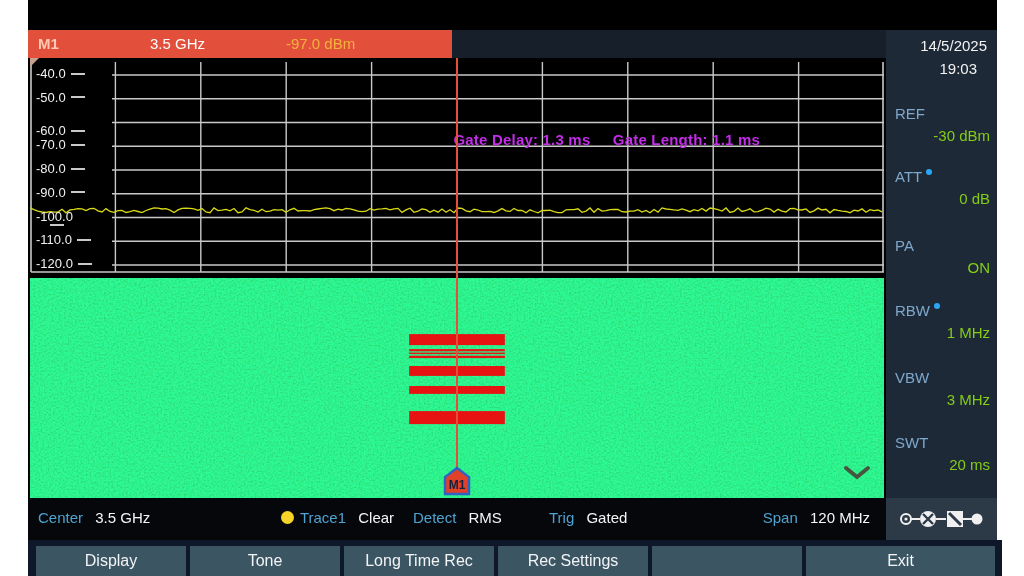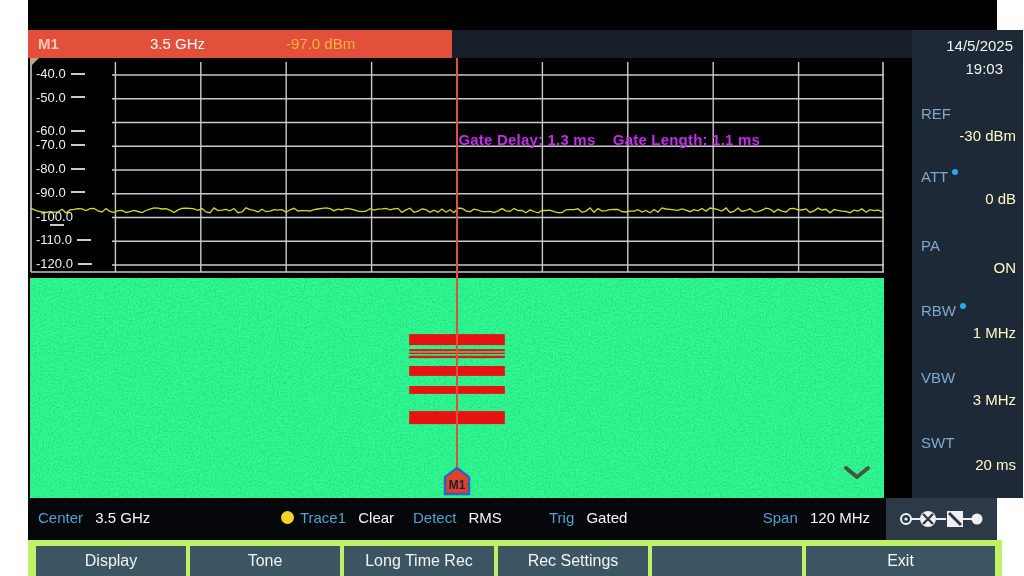--- a/index.html
+++ b/index.html
@@ -22,21 +22,21 @@
 
   
   .chart { position:absolute; left:0; top:58px; width:858px; height:220px; background:#000; }
   .chart svg { position:absolute; left:2px; top:0; }
   .fold { position:absolute; left:2px; top:0; width:0; height:0;
           border-top:9px solid #c9a08e; border-right:9px solid transparent; }
   .ytick { position:absolute; color:#f0f0f0; font-size:13px; display:flex; align-items:center; }
   .ytick .dash { display:inline-block; width:14px; height:2px; background:#c9c9c9; margin-left:5px; }
   .gate-note { position:absolute; top:73px; right:126px; color:#c32ce8; font-size:15px;
                font-weight:bold; white-space:nowrap; letter-spacing:.2px; }
-  .gate-note span { margin-left:13px; }
+  .gate-note span { margin-left:18px; }
 
   
   .sgram { position:absolute; left:0; top:278px; width:858px; height:220px; background:#000; }
   .sgram svg { position:absolute; left:2px; top:0; }
 
   
   .mline { position:absolute; left:428px; top:58px; width:2px; height:410px; background:#e2503b; z-index:5; }
   .mflag { position:absolute; left:413px; top:466px; z-index:6; }
 
   
@@ -44,30 +44,30 @@
                color:#fff; font-size:15px; }
   .statusbar .grp { position:absolute; top:11px; white-space:nowrap; }
   .lbl { color:#4fa3d1; }
   .val { color:#f5f5f5; margin-left:8px; }
   .tdot { display:inline-block; width:13px; height:13px; border-radius:50%; background:#f5d327;
           vertical-align:-1px; margin-right:2px; }
   .iconpanel { position:absolute; left:858px; top:498px; width:111px; height:42px; background:#2c3a48; }
   .iconpanel svg { position:absolute; left:12px; top:9px; }
 
   
-  .sidebar { position:absolute; left:884px; top:30px; width:111px; height:468px; background:#1d2937; }
+  .sidebar { position:absolute; left:858px; top:30px; width:111px; height:468px; background:#1d2937; }
   .dt { position:absolute; right:10px; top:4px; text-align:right; color:#f2f2f2; font-size:15px; line-height:23px; }
   .dt .time { padding-right:10px; }
   .p-label { position:absolute; left:9px; color:#7fa8cc; font-size:15px;text-align:center; }
-  .p-value { position:absolute; right:7px; color:#fef9c3; font-size:15px; }
+  .p-value { position:absolute; right:7px; color:#84cc16; font-size:15px; }
   .bdot { display:inline-block; width:6px; height:6px; border-radius:50%; background:#2ba8f5;
           vertical-align:7px; margin-left:4px; }
 
   
-  .softrow { position:absolute; left:0; top:540px; width:974px; height:36px; background:#bef264; }
+  .softrow { position:absolute; left:0; top:540px; width:974px; height:36px; background:#0f172a; }
   .softkey { position:absolute; top:6px; height:30px; background:#3b5563; color:#f2f4f6;
              font-size:16px; display:flex; align-items:center; justify-content:center; }
 
   .chevron { position:absolute; left:815px; top:464px; z-index:6; }
 </style>
 </head>
 <body>
 
 <div class="device">
 

